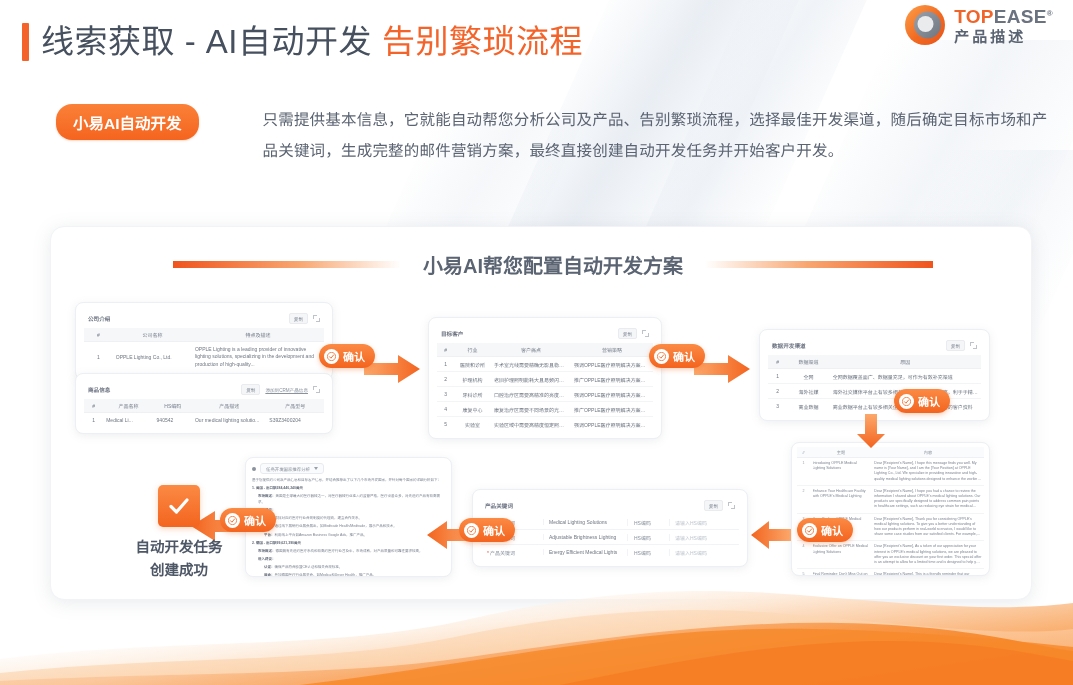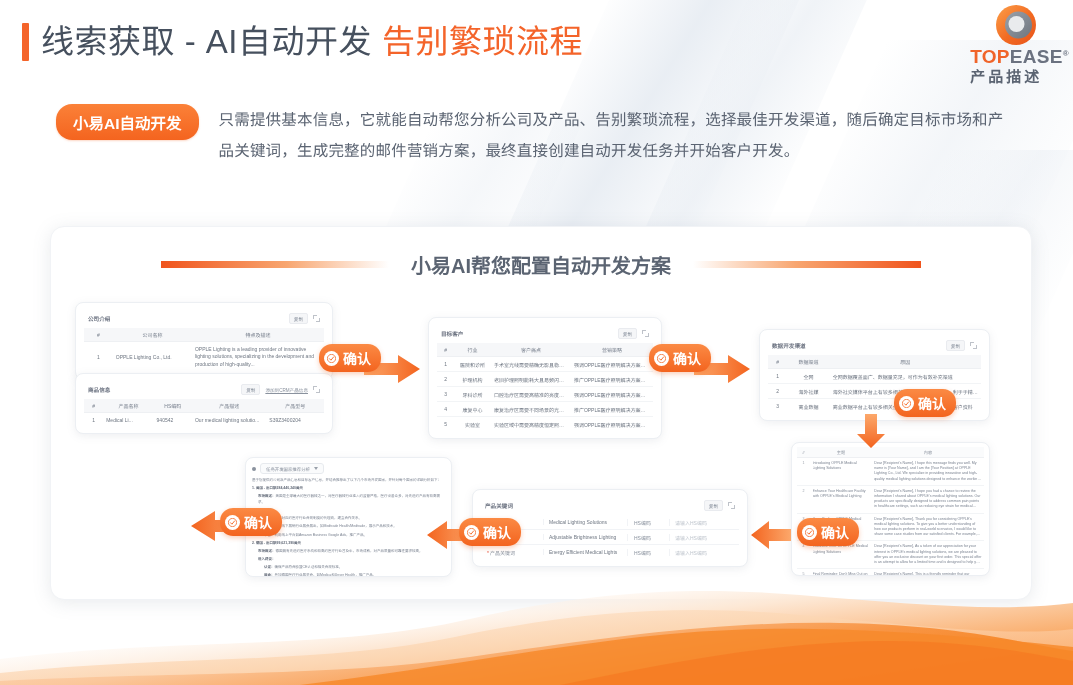--- a/index.html
+++ b/index.html
@@ -27,51 +27,51 @@
   
   .header { position: absolute; left: 0; top: 0; width: 1073px; height: 92px; }
   .title-wrap { position: absolute; left: 22px; top: 22px; display: flex; align-items: center; }
   .title-bar { width: 7px; height: 38px; background: #f4642a; margin-right: 12px; border-radius: 1px; }
   .title-main {
     font-size: 33px; font-weight: normal; color: #46505e; letter-spacing: .5px;
     white-space: nowrap; line-height: 40px;
   }
   .title-accent { color: #f4642a; margin-left: 10px; }
 
-  .logo { position: absolute; right: 4px; top: 3px; display: flex; align-items: center; flex-direction: column; }
+  .logo { position: absolute; right: 20px; top: 3px; display: flex; align-items: center; }
   .logo-mark { width: 44px; height: 44px; position: relative; }
   .logo-text { margin-left: 7px; line-height: 1; }
   .logo-top { font-size: 19px; font-weight: bold; letter-spacing: .3px; }
   .logo-top .tp { color: #f0642a; }
   .logo-top .ea { color: #6b7280; }
   .logo-top sup { font-size: 8px; color: #6b7280; vertical-align: super; }
   .logo-sub { font-size: 15px; font-weight: bold; color: #5b6472; letter-spacing: 3px; margin-top: 3px; }
 
   
-  .intro { position: absolute; left: 56px; top: 104px; display: flex; align-items: flex-start; }
+  .intro { position: absolute; left: 56px; top: 104px; display: flex; align-items: flex-start; gap: 44px; }
   .pill {
     background: linear-gradient(180deg, #fb8138 0%, #f4641f 100%);
     color: #fff; font-size: 15.5px; font-weight: bold;
     padding: 7px 17px; border-radius: 16px; white-space: nowrap;
     box-shadow: 0 1px 2px rgba(244,100,31,.25);
   }
   .intro-text {
     margin-left: 20px; width: 790px;
     font-size: 15.5px; color: #5b6472; line-height: 31px; letter-spacing: .2px;
   }
 
   
   .panel {
     position: absolute; left: 50px; top: 226px; width: 982px; height: 374px;
     background: #fff; border-radius: 14px;
     box-shadow: 0 3px 18px rgba(120,130,145,.16);
     border: 1px solid #f1f3f6;
     overflow: hidden;
   }
-  .panel-head { position: absolute; left: 0; top: 22px; width: 100%; height: 30px; display: flex; align-items: center; justify-content: center; }
+  .panel-head { position: absolute; left: 12px; top: 22px; width: 100%; height: 30px; display: flex; align-items: center; justify-content: center; }
   .rule { height: 7px; width: 228px; }
   .rule.left  { background: linear-gradient(90deg, #f0541d 0%, #f8a670 55%, rgba(255,255,255,0) 100%); }
   .rule.right { background: linear-gradient(270deg, #f0541d 0%, #f8a670 55%, rgba(255,255,255,0) 100%); }
   .panel-title { font-size: 20px; font-weight: bold; color: #5b6472; margin: 0 22px; white-space: nowrap; }
 
   
   .card {
     position: absolute; background: #fff; border: 1px solid #eceff3;
     border-radius: 8px; box-shadow: 0 2px 9px rgba(120,130,145,.13);
     padding: 7px 8px;
@@ -153,21 +153,21 @@
     position: absolute; display: flex; align-items: center; gap: 4px;
     background: linear-gradient(180deg, #fb8a44 0%, #f3641f 100%);
     border-radius: 13px; padding: 4px 10px 4px 5px; z-index: 12;
     box-shadow: 0 2px 5px rgba(240,100,31,.3);
   }
   .confirm .ck {
     width: 15px; height: 15px; border-radius: 50%; background: #fff;
     display: flex; align-items: center; justify-content: center; flex: 0 0 auto;
   }
   .confirm .ck svg { width: 9px; height: 9px; }
-  .confirm .lb { color: #fff; font-size: 14px; font-weight: bold; white-space: nowrap; }
+  .confirm .lb { color: #fff; font-size: 11px; font-weight: bold; white-space: nowrap; }
 
   
   .arrow { position: absolute; z-index: 6; }
   .arrow svg { display: block; }
 
   
   .success { position: absolute; left: 64px; top: 258px; width: 128px; text-align: center; z-index: 8; }
   .success-ck {
     width: 42px; height: 42px; margin: 0 auto 9px auto; border-radius: 5px;
     background: linear-gradient(180deg, #fb8a44 0%, #f3641f 100%);
@@ -484,20 +484,31 @@
 
         <p class="b">2. 德国 - 出口额99,621,390美元</p>
         <p class="ind1"><span class="b">市场概述：</span><span>德国拥有先进的医疗系统和较高的医疗行业普及率，市场成熟，对产品质量和可靠性要求较高。</span></p>
         <p class="ind1"><span class="b">进入建议：</span></p>
         <p class="ind2"><span class="b">认证：</span><span>确保产品符合欧盟CE认证和相关合规标准。</span></p>
         <p class="ind2"><span class="b">展会：</span><span>参加德国医疗行业展览会，如Medica和Unser Health，推广产品。</span></p>
 
       </div>
     </div>
 
+    <div class="success">
+      <div class="success-ck">
+        <svg viewBox="0 0 24 24">
+            <path d="M4 12.5 L9.5 18 L20 6" fill="none" stroke="#fff" stroke-width="3.2" stroke-linecap="round" stroke-linejoin="round"></path>
+          </svg>
+      </div>
+      <div class="success-txt">
+        <div>自动开发任务</div>
+        <div>创建成功</div>
+      </div>
+    </div>
 
     <div class="arrow" style="left:313px; top:128px;">
       <svg width="56" height="28" viewBox="0 0 56 28">
         <defs>
             <linearGradient id="ar1" x1="0" y1="0" x2="1" y2="0">
               <stop offset="0%" stop-color="#fca86b"></stop>
               <stop offset="100%" stop-color="#f3641f"></stop>
             </linearGradient>
           </defs>
         <path d="M0 8 H34 V0 L56 14 L34 28 V20 H0 Z" fill="url(#ar1)"></path>

